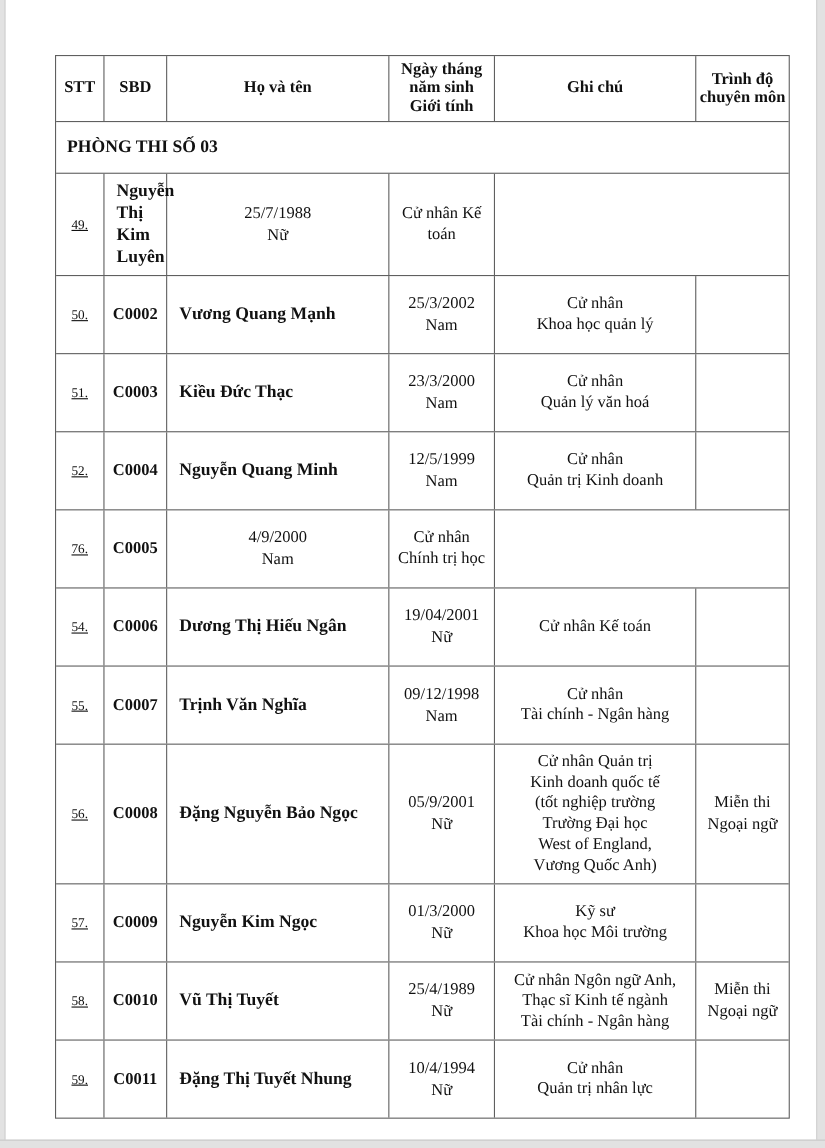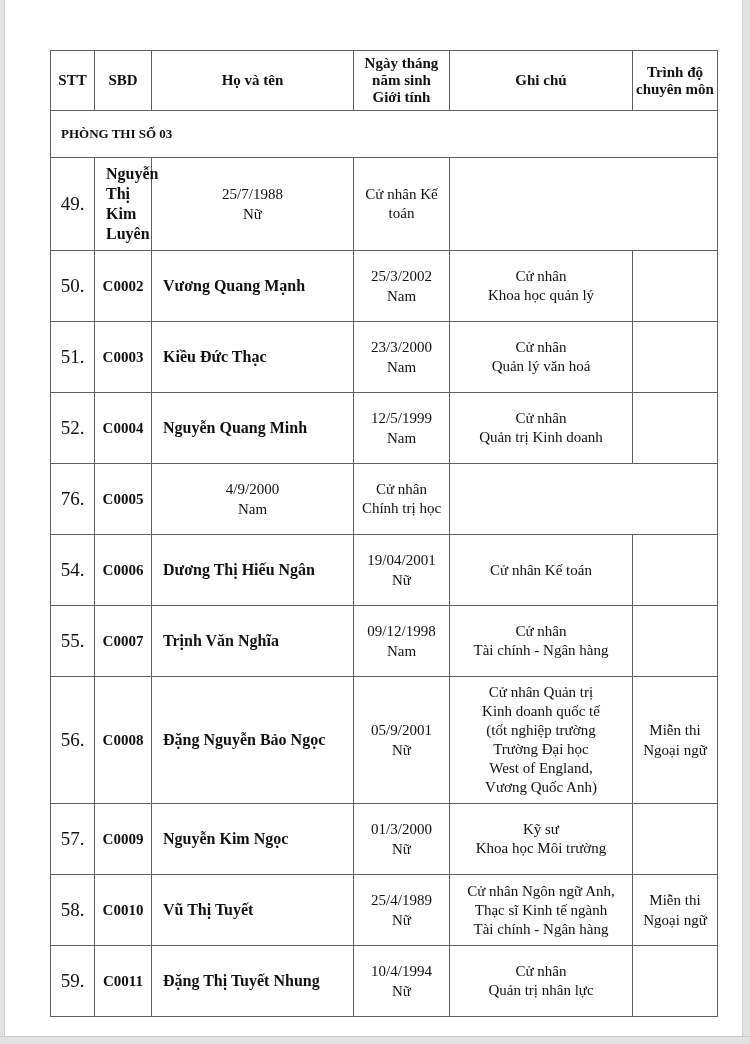--- a/index.html
+++ b/index.html
@@ -48,24 +48,24 @@
     font-weight:bold;font-size:15px;line-height:17px;
     min-height:53px;padding:4px 2px;
   }
   
   .section-row{
     border-bottom:1px solid var(--line);
     min-height:47px;
     display:flex;align-items:center;
     padding:4px 10px;box-sizing:border-box;
   }
-  .section-title{font-weight:bold;font-size:13px;}
+  .section-title{font-weight:bold;font-size:16px;}
   
   .trow.data .cell{min-height:70px;}
-  .c-stt{font-size:19px;}
+  .c-stt{font-size:12px;text-decoration:underline;}
   .c-sbd{font-weight:bold;}
   .c-name{
     font-weight:bold;font-size:16px;
     justify-content:flex-start;text-align:left;padding-left:11px;
   }
   .c-degree{line-height:19px;padding-left:6px;padding-right:6px;}
   .c-note{line-height:20px;}
 </style>
 </head>
 <body>

